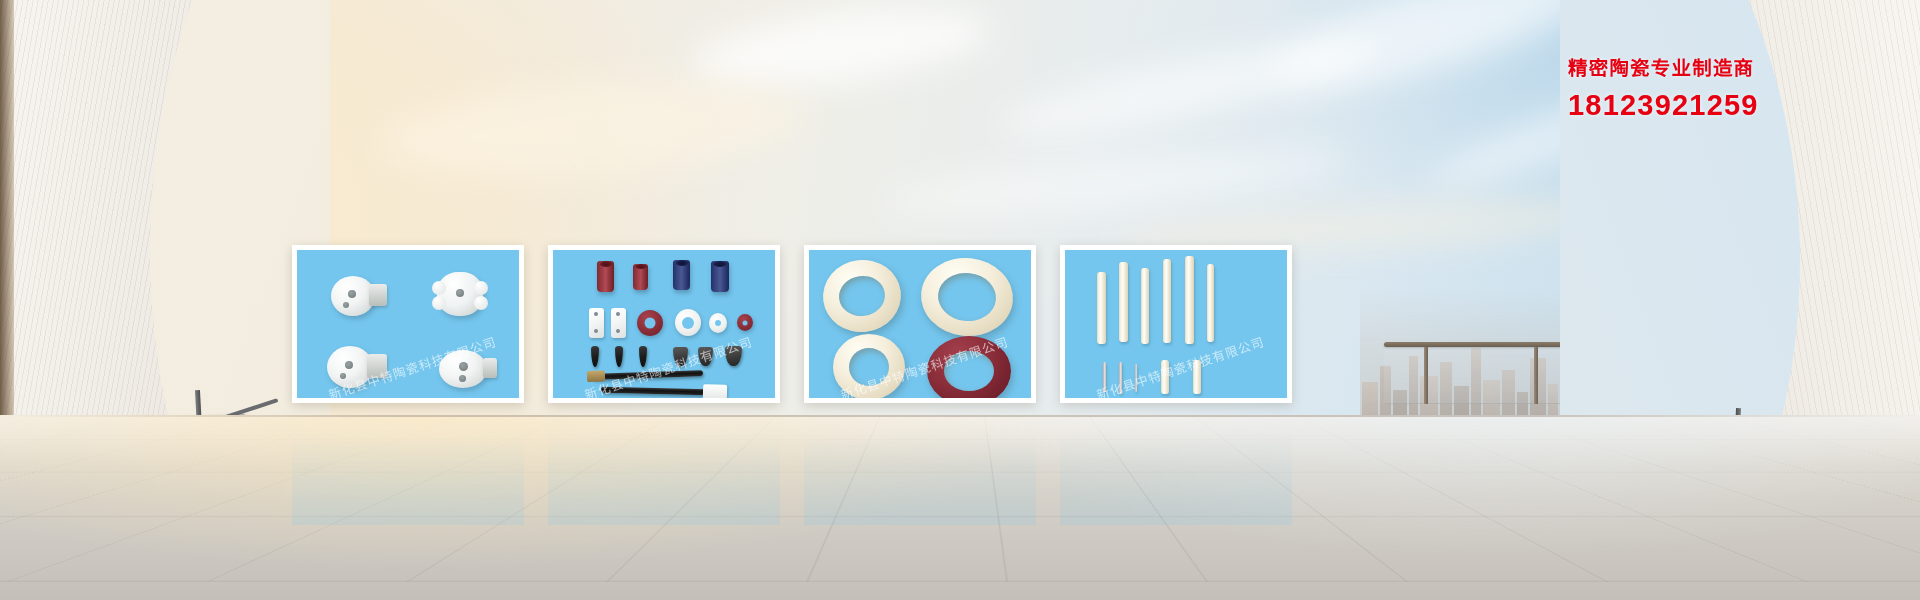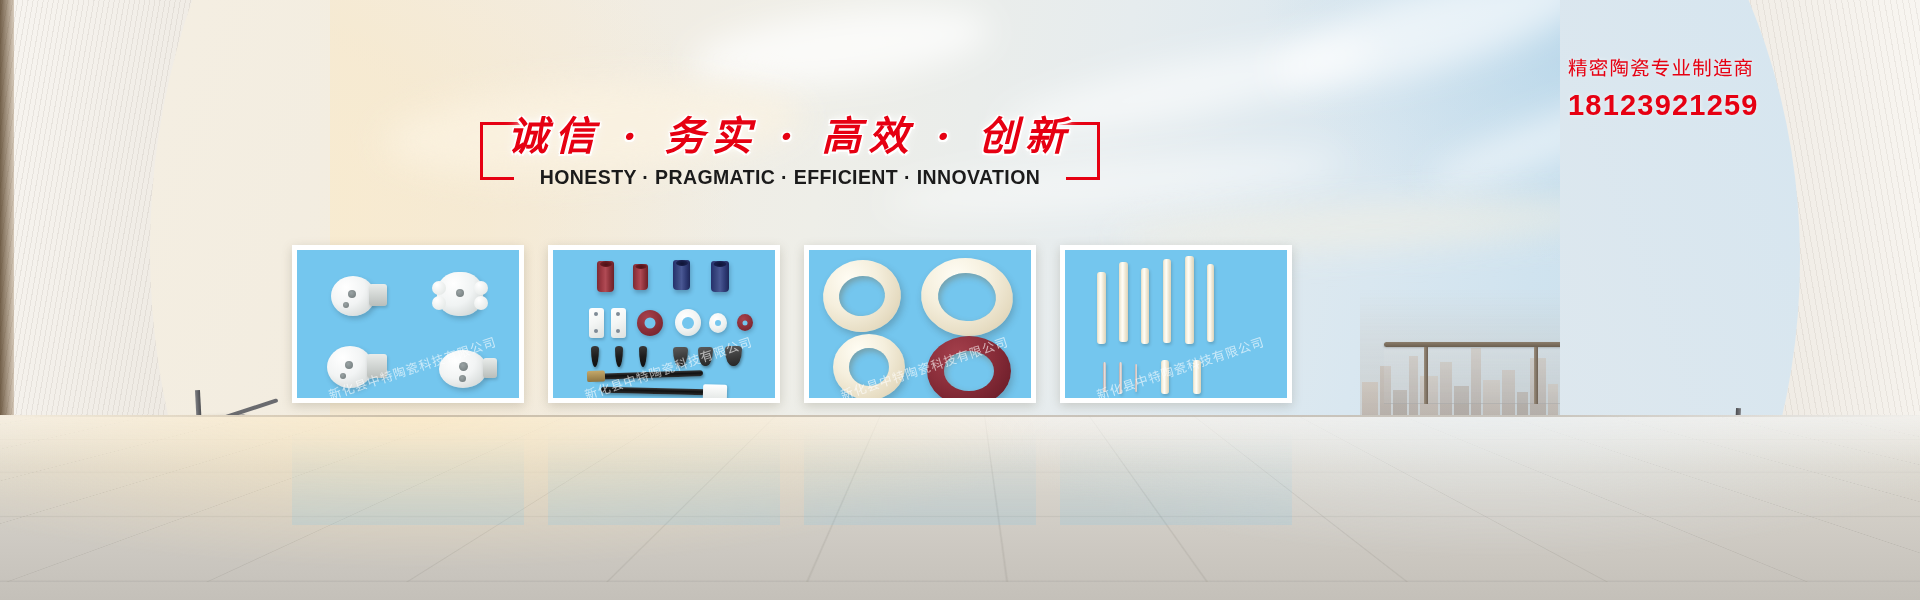--- a/index.html
+++ b/index.html
@@ -294,21 +294,21 @@
   .brk-tr-h{ right:0;  top:18px;  width:48px; height:3px; }
   .brk-tr-v{ right:0;  top:18px;  width:3px;  height:58px; }
   .brk-bl{   left:0;   top:73px;  width:34px; height:3px; }
   .brk-br{   right:0;  top:73px;  width:34px; height:3px; }
 
   
   .contact{
     position:absolute; left:1568px; top:56px; width:320px;
   }
   .tagline{
-    font-size:19.5px; font-weight:normal; color:#e60012;
+    font-size:19.5px; font-weight:bold; color:#e60012;
     letter-spacing:1.2px; line-height:1.3;
     white-space:nowrap;
     text-shadow:0 0 4px rgba(255,255,255,.6);
   }
   .hotline-label{
     margin-top:22px;
     font-size:19px; font-weight:bold; color:#e60012;
     letter-spacing:1px; white-space:nowrap;
     text-shadow:0 0 4px rgba(255,255,255,.6);
   }
@@ -582,30 +582,20 @@
     <div class="floor-hline"></div>
   </div>
 
   <div class="reflections">
     <div class="refl"></div>
     <div class="refl"></div>
     <div class="refl"></div>
     <div class="refl"></div>
   </div>
 
-  <div class="slogan">
-    <div class="brk brk-tl-h"></div>
-    <div class="brk brk-tl-v"></div>
-    <div class="brk brk-tr-h"></div>
-    <div class="brk brk-tr-v"></div>
-    <div class="brk brk-bl"></div>
-    <div class="brk brk-br"></div>
-    <div class="slogan-cn">诚信 · 务实 · 高效 · 创新</div>
-    <div class="slogan-en">HONESTY · PRAGMATIC · EFFICIENT · INNOVATION</div>
-  </div>
 
   <div class="contact">
     <div class="tagline">精密陶瓷专业制造商</div>
     <div class="hotline-number">18123921259</div>
   </div>
 
   <div class="panels">
 
     <div class="panel">
       <div class="panel-inner">

